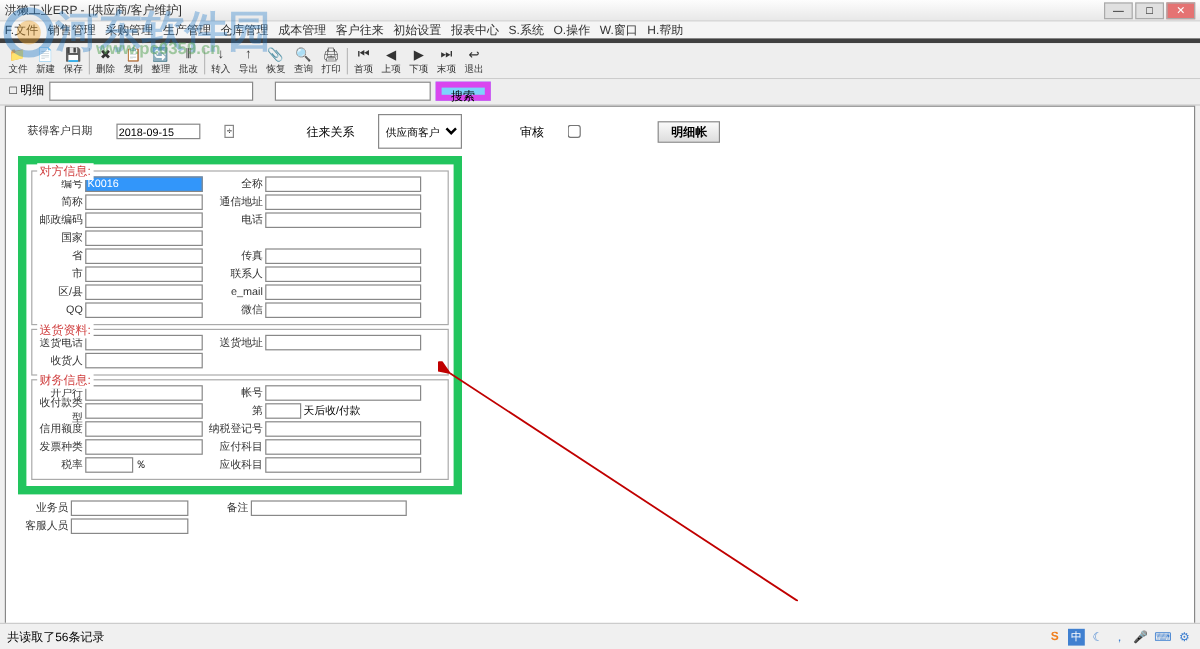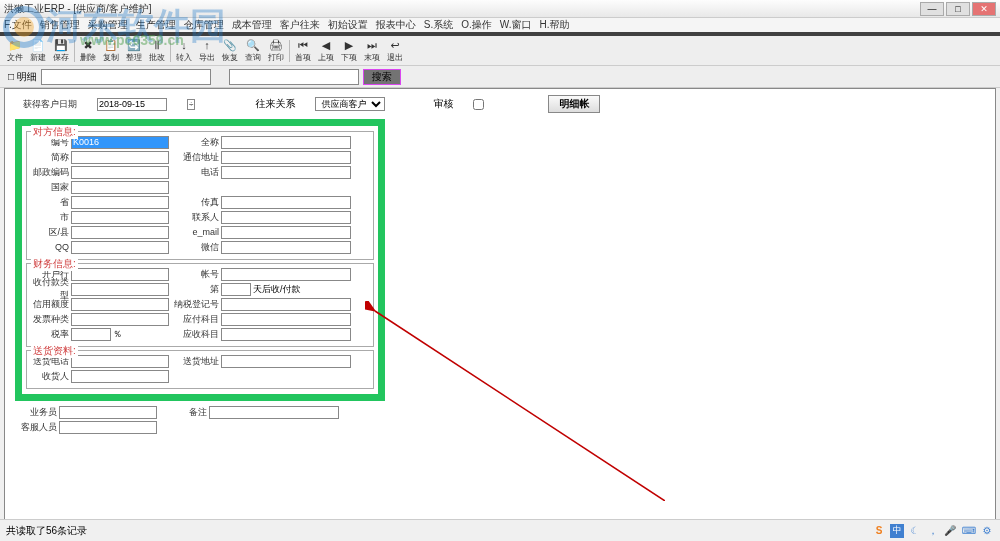--- a/index.html
+++ b/index.html
@@ -77,28 +77,28 @@
       font-size: 14px;
       color: rgba(80, 160, 80, 0.5);
       font-weight: bold;
       pointer-events: none;
       z-index: 100;
     }
     .search-bar {
       background: #eee;
       height: 22px;
       display: flex;
-      align-items: center;
+      align-items: flex-start;
       padding: 2px 8px;
       border-bottom: 1px solid #ccc;
       font-size: 10px;
       gap: 4px;
     }
     .search-field { height: 16px; border: 1px solid #888; font-size: 10px; background: #fff; }
-    .btn-small { height: 16px; font-size: 10px; padding: 0 8px; background: #737373; border: 1px solid #d946ef; cursor: pointer; }
+    .btn-small { height: 16px; font-size: 10px; padding: 0 8px; background: #7dd3fc; border: 5px solid #d946ef; cursor: pointer; }
     .main-area {
       background: #fff;
       height: 445px;
       border: 1px solid #888;
       margin: 0 4px;
       padding: 4px;
       position: relative;
       overflow: hidden;
     }
     .top-row {
@@ -189,21 +189,21 @@
     }
     .btn3d {
       height: 18px;
       padding: 0 10px;
       font-size: 10px;
       font-weight: bold;
       background: linear-gradient(to bottom, #fafafa, #ddd);
       border: 1px solid #888;
       cursor: pointer;
     }
-    select.field-input { height: 14px; }
+    select.field-input { height: 29px; }
     .checkbox-sm { width: 11px; height: 11px; }
     .extra-fields {
       width: 370px;
       margin-left: 6px;
       padding: 3px 4px;
     }
   </style>
 </head>
 <body>
 
@@ -386,20 +386,34 @@
       </div>
       <div class="field-row">
         <span class="field-label">QQ</span>
         <input class="field-input short" style="">
         <span class="field-label2">微信</span>
         <input class="field-input med" style="">
       </div>
     </div>
 
     <div class="fieldset">
+      <span class="fieldset-title">送货资料:</span>
+      <div class="field-row">
+        <span class="field-label">送货电话</span>
+        <input class="field-input short" style="">
+        <span class="field-label2">送货地址</span>
+        <input class="field-input med" style="">
+      </div>
+      <div class="field-row">
+        <span class="field-label">收货人</span>
+        <input class="field-input short" style="">
+      </div>
+    </div>
+
+    <div class="fieldset">
       <span class="fieldset-title">财务信息:</span>
       <div class="field-row">
         <span class="field-label">开户行</span>
         <input class="field-input short" style="">
         <span class="field-label2">帐号</span>
         <input class="field-input med" style="">
       </div>
       <div class="field-row">
         <span class="field-label">收付款类型</span>
         <input class="field-input short" style="">
@@ -418,34 +432,20 @@
         <input class="field-input short" style="">
         <span class="field-label2">应付科目</span>
         <input class="field-input med" style="">
       </div>
       <div class="field-row">
         <span class="field-label">税率</span>
         <input class="field-input" style="width: 40px;">
         <span style="font-size:9px;width:56px">％</span>
         <span class="field-label2">应收科目</span>
         <input class="field-input med" style="">
-      </div>
-    </div>
-
-    <div class="fieldset">
-      <span class="fieldset-title">送货资料:</span>
-      <div class="field-row">
-        <span class="field-label">送货电话</span>
-        <input class="field-input short" style="">
-        <span class="field-label2">送货地址</span>
-        <input class="field-input med" style="">
-      </div>
-      <div class="field-row">
-        <span class="field-label">收货人</span>
-        <input class="field-input short" style="">
       </div>
     </div>
   </div>
 
   <div class="extra-fields">
     <div class="field-row">
       <span class="field-label">业务员</span>
       <input class="field-input short" style="">
       <span class="field-label2">备注</span>
       <input class="field-input med" style="">

